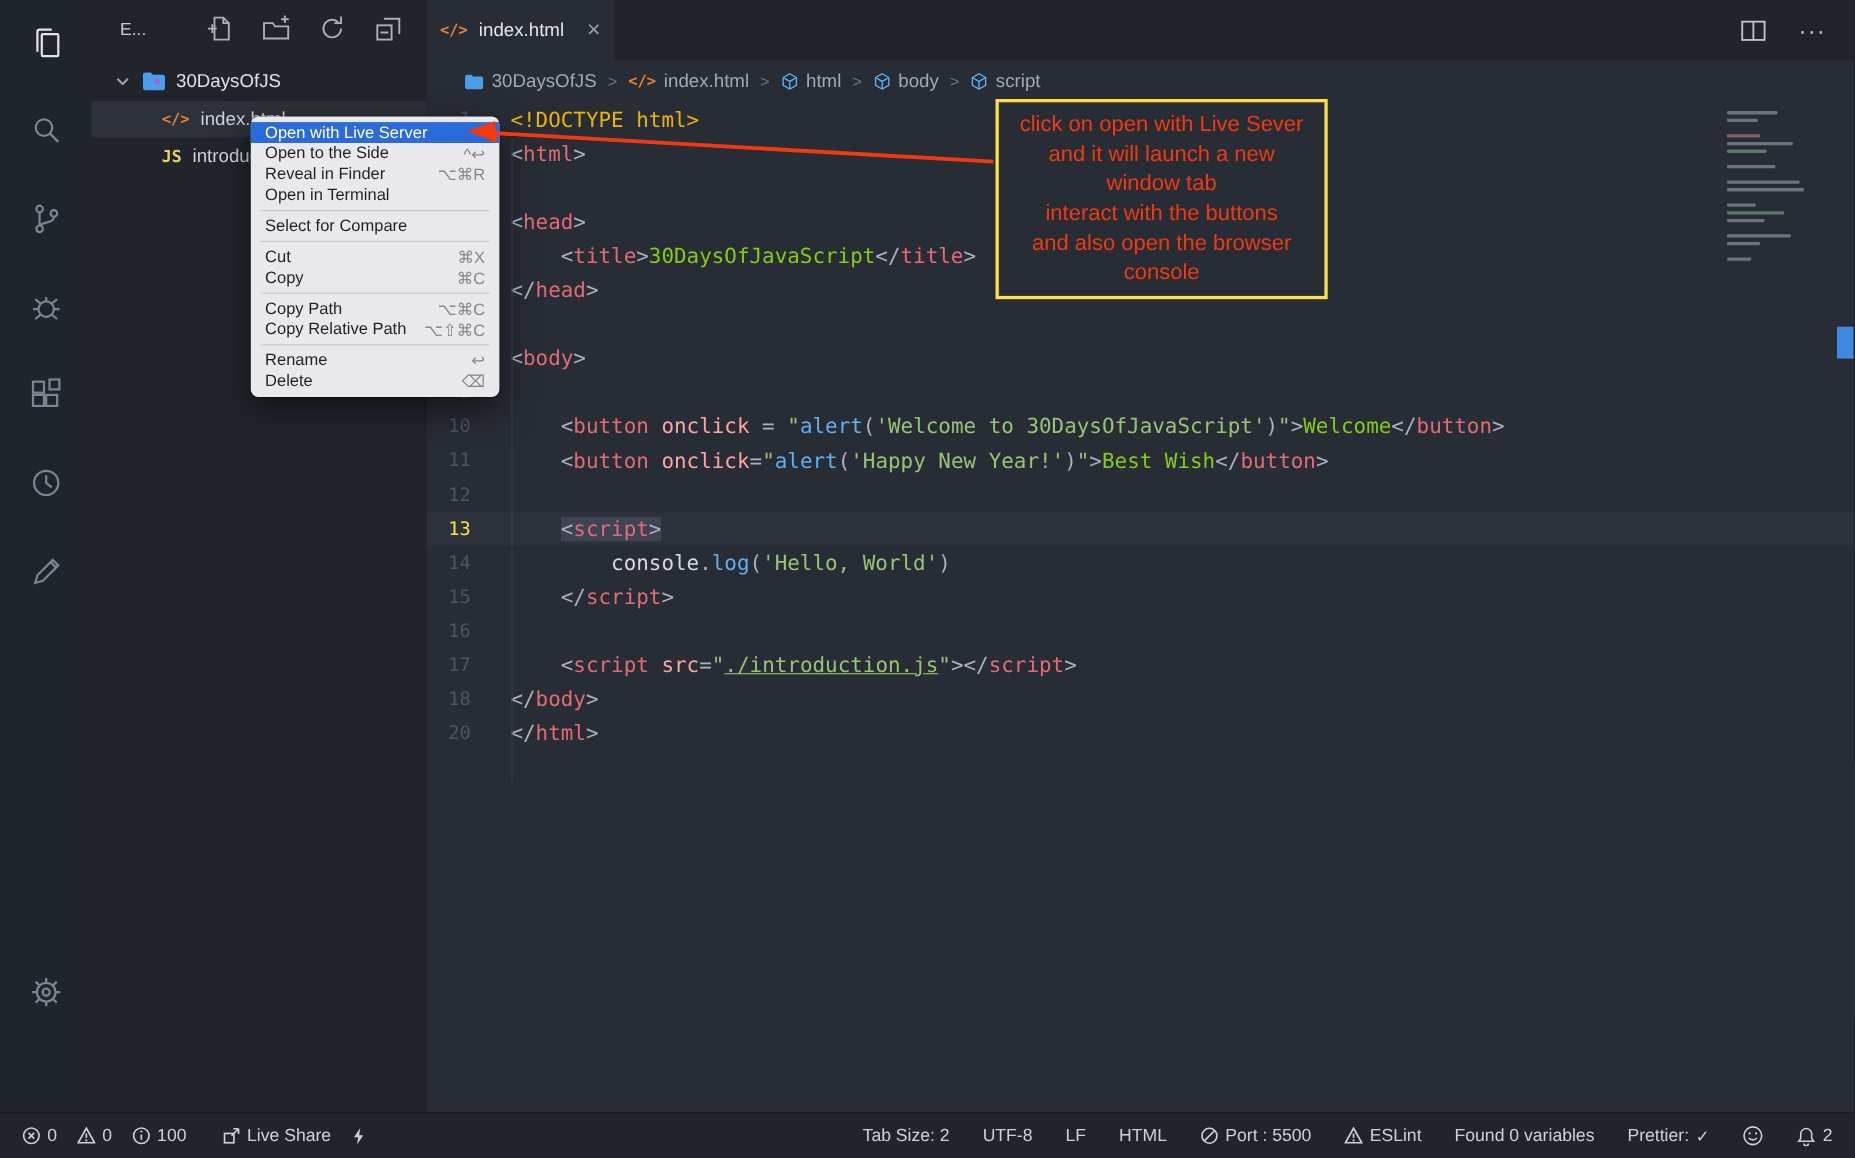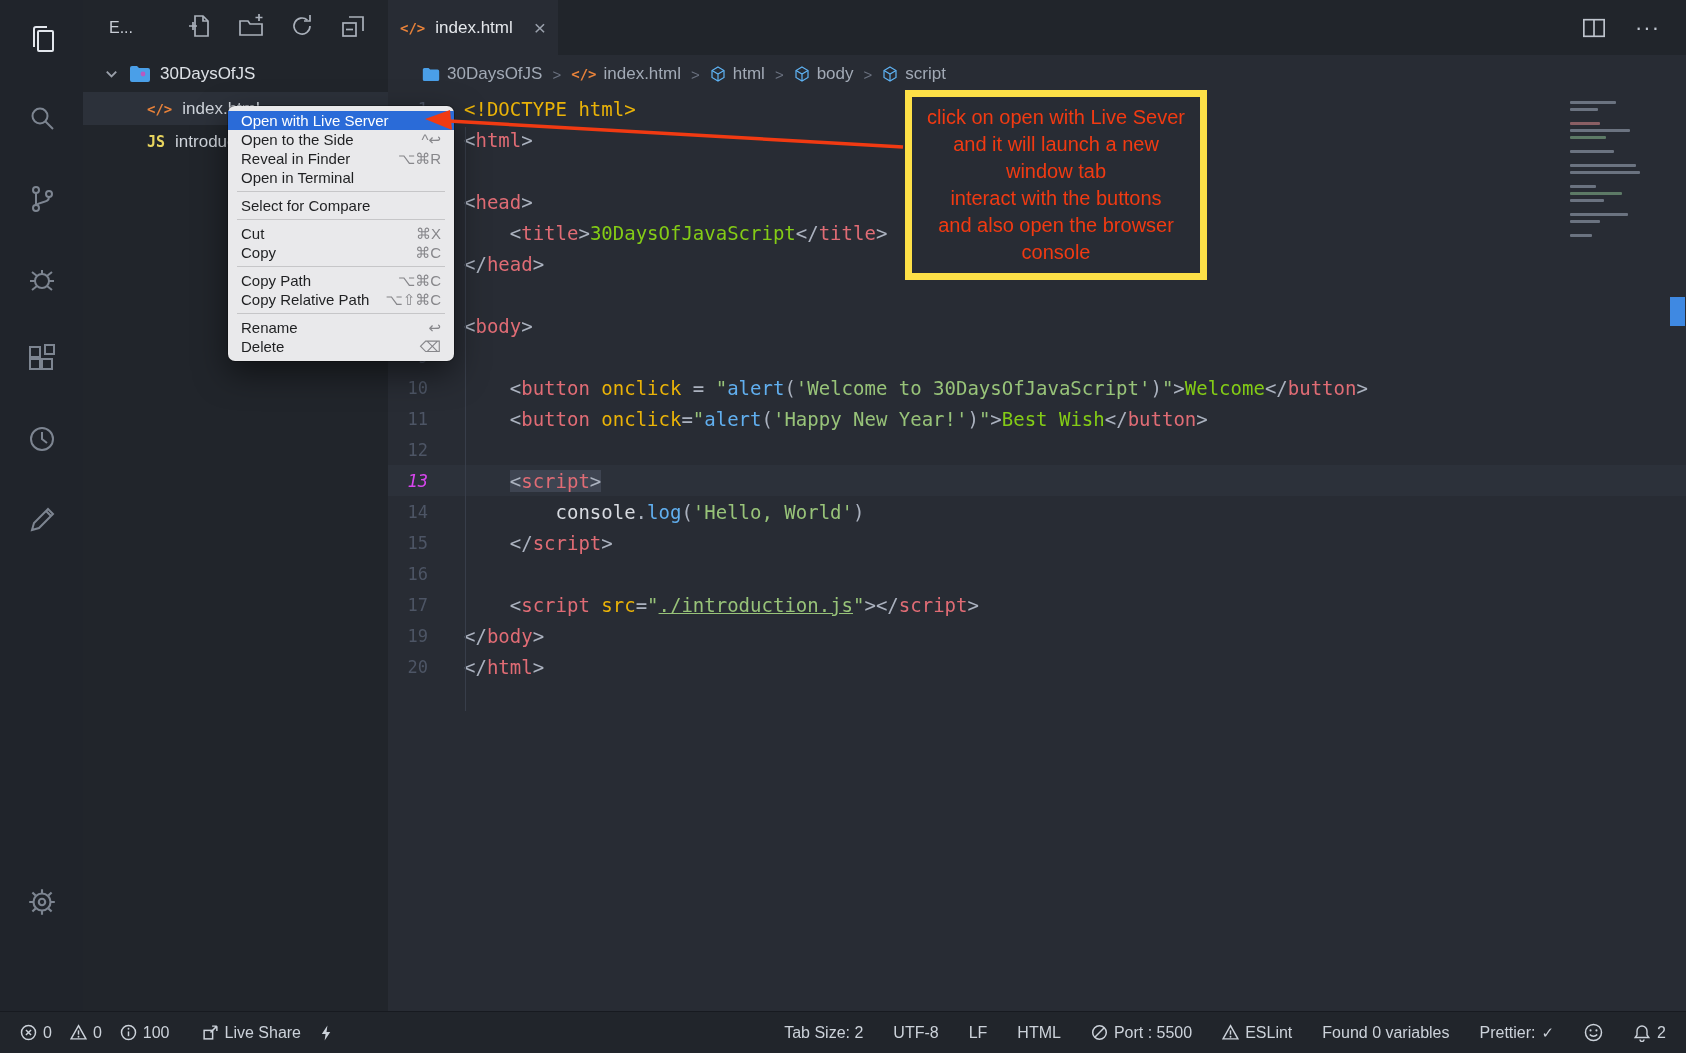--- a/index.html
+++ b/index.html
@@ -37,23 +37,23 @@
 
   .breadcrumb{height:38px;display:flex;align-items:center;gap:10px;padding-left:34px;font-size:17px;color:#a2aab6;}
   .bc-item{display:flex;align-items:center;gap:7px;}
   .bc-sep{color:#6b7280;font-size:15px;}
 
   
   .editor{position:absolute;top:93px;left:0;right:0;bottom:0;overflow:hidden;}
   .code-line{display:flex;height:31px;align-items:center;font-family:"DejaVu Sans Mono",monospace;font-size:19px;white-space:pre;}
   .code-line.active{background:#2c313a;}
   .line-num{flex:0 0 40px;width:40px;text-align:right;color:#4d5565;font-size:17px;}
-  .code-line.active .line-num{color:#d946ef;font-style:italic;}
+  .code-line.active .line-num{color:#fde047;}
   .line-content{padding-left:36px;}
-  .tok-plain{color:#eab308}.tok-punc{color:#abb2bf}.tok-tag{color:#e06c75}.tok-attr{color:#eab308}
+  .tok-plain{color:#eab308}.tok-punc{color:#abb2bf}.tok-tag{color:#e06c75}.tok-attr{color:#fca5a5}
   .tok-str{color:#98c379}.tok-fn{color:#61afef}.tok-text{color:#84cc16}.tok-obj{color:#d7dae0}
   .tok-link{color:#98c379;text-decoration:underline;}
   .tok-tag-hl{color:#e06c75;background:#3e4451;}
   .tok-punc-hl{color:#abb2bf;background:#3e4451;}
   .indent-guide{position:absolute;left:77px;top:34px;height:584px;border-left:1px solid #383e4a;}
   .minimap{position:absolute;top:8px;right:20px;width:96px;display:flex;flex-direction:column;gap:4px;align-items:flex-start;}
   .minimap div{height:3px;border-radius:1px;}
   .overview-ruler{position:absolute;top:0;right:0;width:17px;bottom:0;}
   .overview-marker{position:absolute;right:1px;top:204px;width:15px;height:29px;background:#4193f5;opacity:.9;}
 
@@ -69,21 +69,21 @@
   .context-menu{position:absolute;left:228px;top:106px;width:226px;background:#e9e9eb;border-radius:7px;
     box-shadow:0 0 0 1px rgba(0,0,0,.25),0 12px 32px rgba(0,0,0,.5);padding:5px 0;z-index:50;
     font-size:15px;color:#1f2022;box-sizing:border-box;}
   .menu-item{display:flex;align-items:center;height:19px;padding:0 13px;}
   .menu-label{flex:1;white-space:nowrap;}
   .menu-shortcut{color:#87878b;margin-left:16px;white-space:nowrap;}
   .menu-item.highlighted{background:#2a6bd8;color:#fff;}
   .menu-sep{height:1px;background:rgba(0,0,0,.15);margin:4px 9px;}
 
   
-  .annotation-box{position:absolute;left:905px;top:90px;width:302px;box-sizing:border-box;border:7px solid #fde047;
+  .annotation-box{position:absolute;left:905px;top:90px;width:302px;box-sizing:border-box;border:3px solid #fde047;
     padding:7px 2px;z-index:70;text-align:center;color:#f13a12;font-size:20px;line-height:27px;font-weight:500;}
   .arrow-svg{position:absolute;left:0;top:0;z-index:65;pointer-events:none;}
 </style>
 </head>
 <body>
 
 <div class="window">
 
   <div class="activity-bar">
     <div class="ab-item active">
@@ -260,21 +260,21 @@
           <div class="code-line"><span class="line-num">8</span><span class="line-content"><span class="tok-punc">&lt;</span><span class="tok-tag">body</span><span class="tok-punc">&gt;</span></span></div>
           <div class="code-line"><span class="line-num">9</span><span class="line-content"></span></div>
           <div class="code-line"><span class="line-num">10</span><span class="line-content"><span class="tok-plain">    </span><span class="tok-punc">&lt;</span><span class="tok-tag">button</span><span class="tok-plain"> </span><span class="tok-attr">onclick</span><span class="tok-punc"> = </span><span class="tok-str">"</span><span class="tok-fn">alert</span><span class="tok-punc">(</span><span class="tok-str">'Welcome to 30DaysOfJavaScript'</span><span class="tok-punc">)</span><span class="tok-str">"</span><span class="tok-punc">&gt;</span><span class="tok-text">Welcome</span><span class="tok-punc">&lt;/</span><span class="tok-tag">button</span><span class="tok-punc">&gt;</span></span></div>
           <div class="code-line"><span class="line-num">11</span><span class="line-content"><span class="tok-plain">    </span><span class="tok-punc">&lt;</span><span class="tok-tag">button</span><span class="tok-plain"> </span><span class="tok-attr">onclick</span><span class="tok-punc">=</span><span class="tok-str">"</span><span class="tok-fn">alert</span><span class="tok-punc">(</span><span class="tok-str">'Happy New Year!'</span><span class="tok-punc">)</span><span class="tok-str">"</span><span class="tok-punc">&gt;</span><span class="tok-text">Best Wish</span><span class="tok-punc">&lt;/</span><span class="tok-tag">button</span><span class="tok-punc">&gt;</span></span></div>
           <div class="code-line"><span class="line-num">12</span><span class="line-content"></span></div>
           <div class="code-line active"><span class="line-num">13</span><span class="line-content"><span class="tok-plain">    </span><span class="tok-punc-hl">&lt;</span><span class="tok-tag-hl">script</span><span class="tok-punc-hl">&gt;</span></span></div>
           <div class="code-line"><span class="line-num">14</span><span class="line-content"><span class="tok-plain">        </span><span class="tok-obj">console</span><span class="tok-punc">.</span><span class="tok-fn">log</span><span class="tok-punc">(</span><span class="tok-str">'Hello, World'</span><span class="tok-punc">)</span></span></div>
           <div class="code-line"><span class="line-num">15</span><span class="line-content"><span class="tok-plain">    </span><span class="tok-punc">&lt;/</span><span class="tok-tag">script</span><span class="tok-punc">&gt;</span></span></div>
           <div class="code-line"><span class="line-num">16</span><span class="line-content"></span></div>
           <div class="code-line"><span class="line-num">17</span><span class="line-content"><span class="tok-plain">    </span><span class="tok-punc">&lt;</span><span class="tok-tag">script</span><span class="tok-plain"> </span><span class="tok-attr">src</span><span class="tok-punc">=</span><span class="tok-str">"</span><span class="tok-link">./introduction.js</span><span class="tok-str">"</span><span class="tok-punc">&gt;</span><span class="tok-punc">&lt;/</span><span class="tok-tag">script</span><span class="tok-punc">&gt;</span></span></div>
-          <div class="code-line"><span class="line-num">19</span><span class="line-content"><span class="tok-punc">&lt;/</span><span class="tok-tag">body</span><span class="tok-punc">&gt;</span></span></div>
+          <div class="code-line"><span class="line-num">18</span><span class="line-content"><span class="tok-punc">&lt;/</span><span class="tok-tag">body</span><span class="tok-punc">&gt;</span></span></div>
           <div class="code-line"><span class="line-num">20</span><span class="line-content"><span class="tok-punc">&lt;/</span><span class="tok-tag">html</span><span class="tok-punc">&gt;</span></span></div>
         </div>
       <div class="minimap">
           <div style="width: 46px; background: rgb(107, 115, 128);"></div>
           <div style="width: 28px; background: rgb(107, 115, 128);"></div>
           <div style="width: 0px; background: transparent;"></div>
           <div style="width: 30px; background: rgb(138, 95, 100);"></div>
           <div style="width: 60px; background: rgb(107, 115, 128);"></div>
           <div style="width: 36px; background: rgb(93, 122, 102);"></div>
           <div style="width: 0px; background: transparent;"></div>

